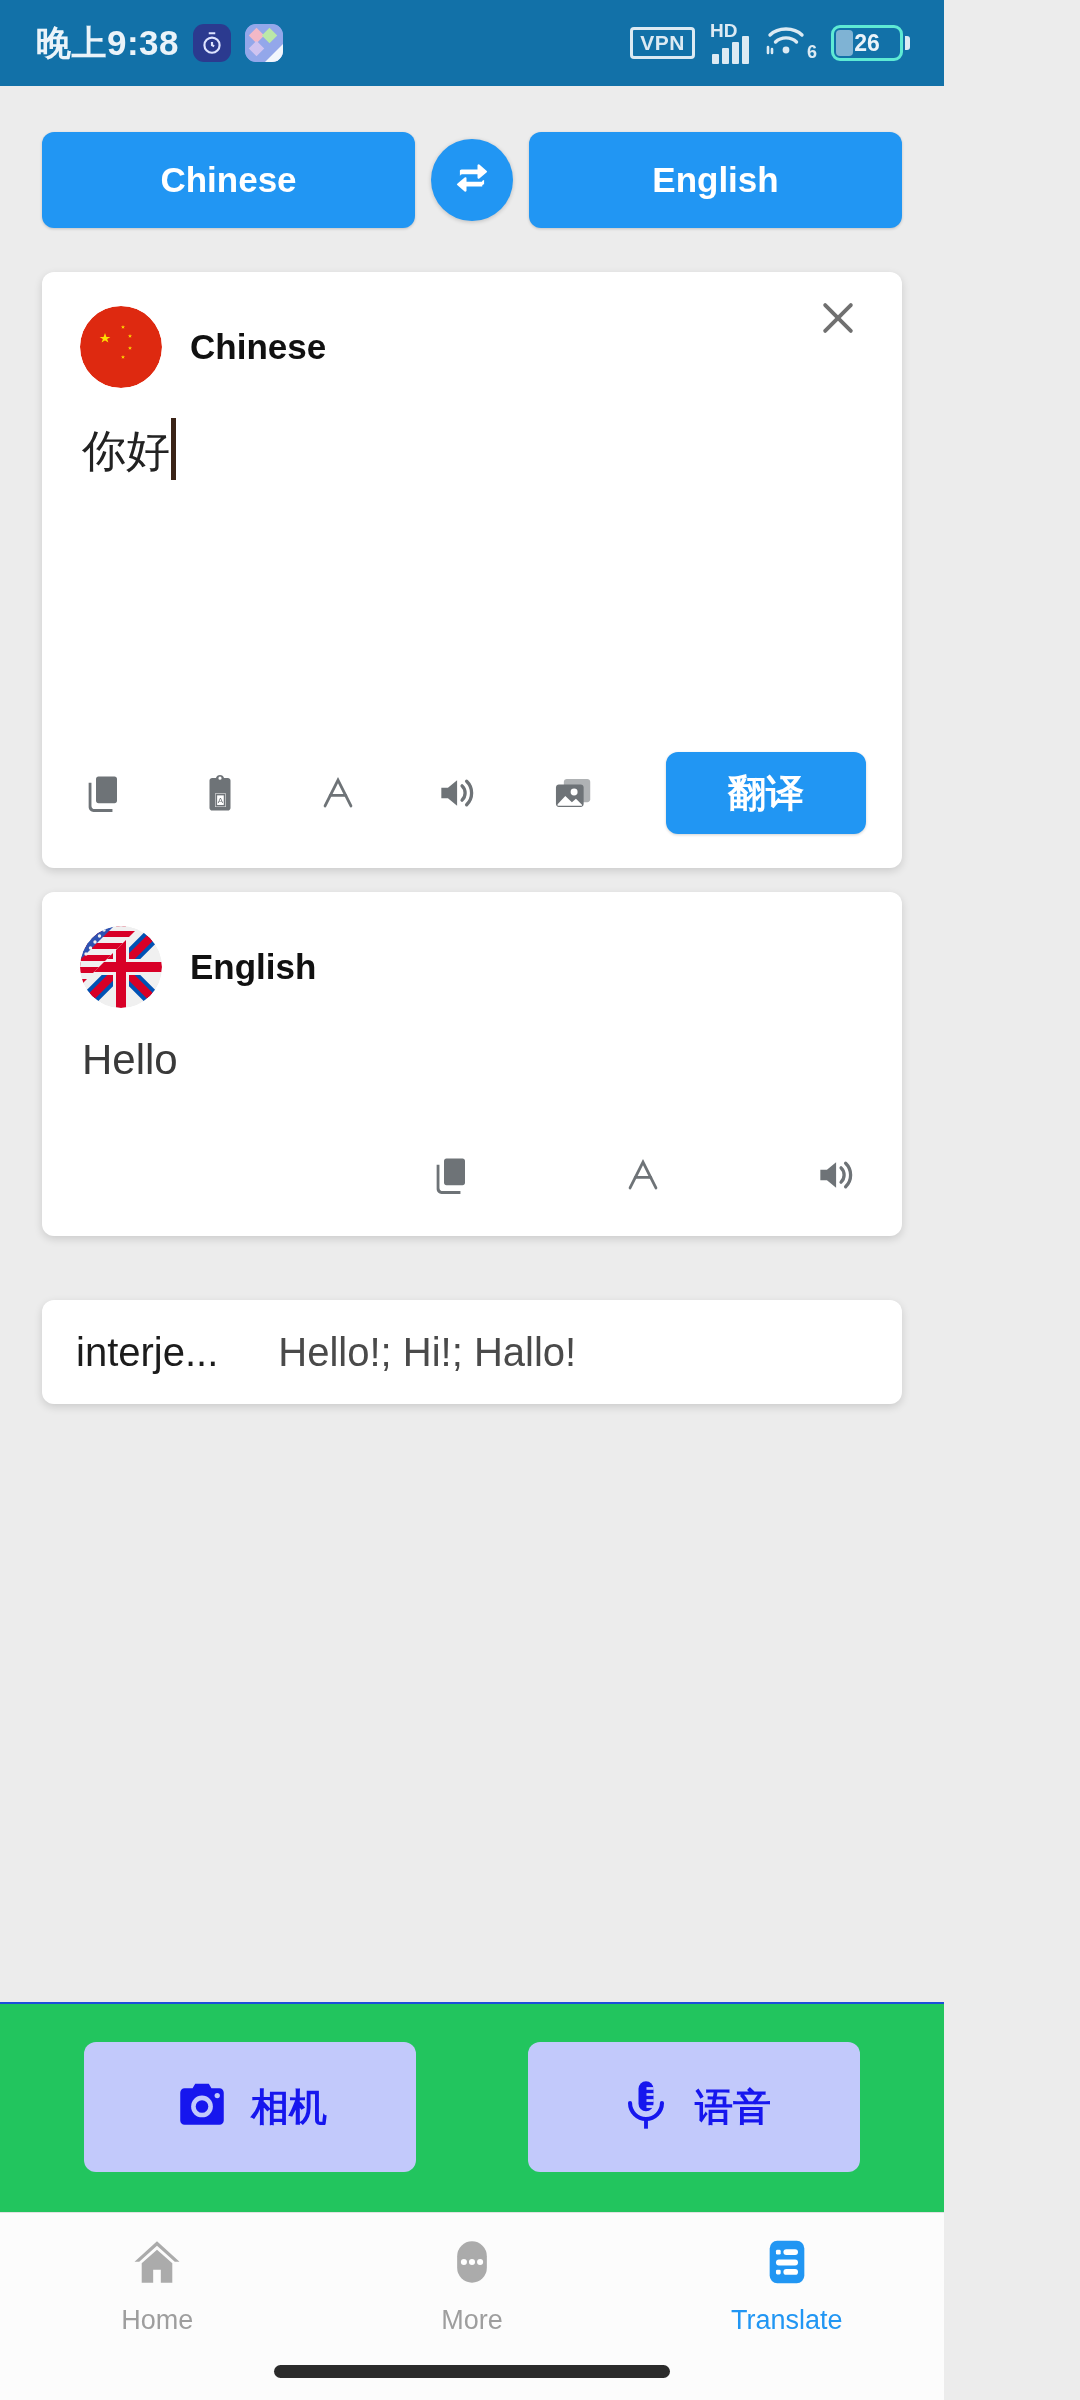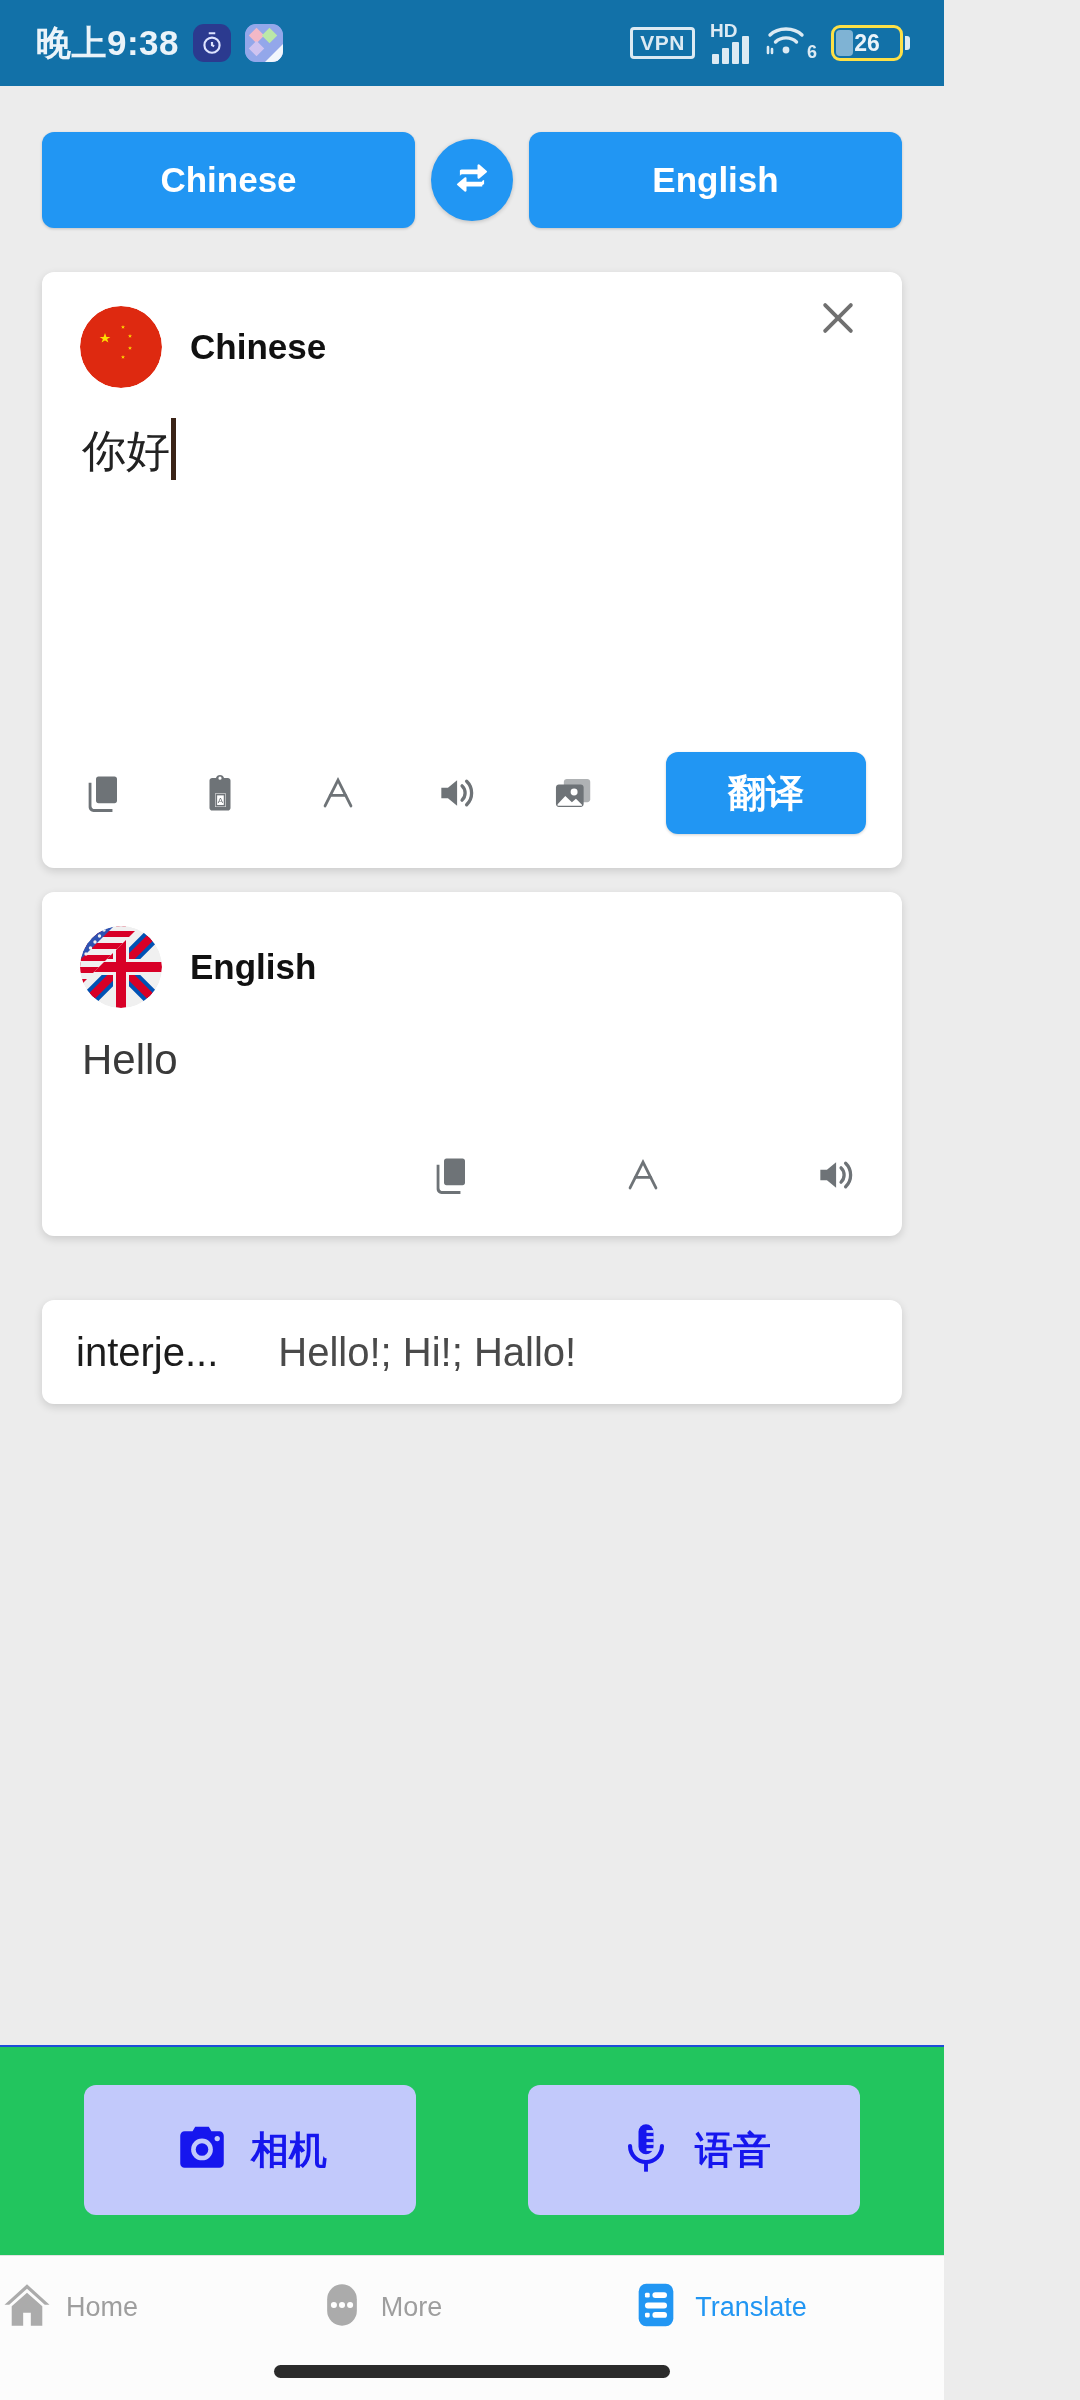--- a/index.html
+++ b/index.html
@@ -30,21 +30,21 @@
   .sig-wrap { position:relative; display:flex; align-items:flex-end; gap:3px; height:42px; }
   .hd-label { position:absolute; top:-2px; left:-2px; font-size:19px; font-weight:700; color:#DCEAF3; }
   .sig-bars { display:flex; align-items:flex-end; gap:3px; margin-top:16px; }
   .sig-bars i { width:7px; background:#DCEAF3; border-radius:1px; display:block; }
   .wifi-wrap { position:relative; width:48px; height:40px; }
   .wifi-num { position:absolute; right:-3px; bottom:0px; font-size:18px; font-weight:700; color:#DCEAF3; }
   .batt {
     display:flex; align-items:center;
   }
   .batt-body {
-    width:72px; height:36px; border:3px solid #fde047; border-radius:9px;
+    width:72px; height:36px; border:3px solid #5eead4; border-radius:9px;
     display:flex; align-items:center; position:relative; overflow:hidden;
   }
   .batt-fill { position:absolute; left:2px; top:2px; bottom:2px; width:26%; background:#7FB3D4; border-radius:4px; }
   .batt-num { position:relative; width:100%; text-align:center; font-size:23px; font-weight:700; color:#EAF3F9; }
   .batt-cap { width:5px; height:14px; background:#DCEAF3; border-radius:0 3px 3px 0; margin-left:2px; }
 
   
   .appbar {
     height:172px; flex:0 0 172px; background:#2196F3;
     display:flex; align-items:center; justify-content:center; position:relative;
@@ -143,21 +143,21 @@
     flex:1 1 0; height:130px; background:#C2C9FB; border-radius:12px;
     display:flex; align-items:center; justify-content:center; gap:20px;
   }
   .action-label { font-size:38px; font-weight:700; color:#1616EE; font-family:"DejaVu Sans", sans-serif; }
 
   
   .navbar {
     flex:0 0 auto; background:#FCFCFC; border-top:1px solid #E2E2E2;
     display:flex; padding:22px 0 6px;
   }
-  .nav-item { flex:1 1 0; display:flex; flex-direction:row; align-items:center; gap:12px; }
+  .nav-item { flex:1 1 0; display:flex; flex-direction:column; align-items:center; gap:12px; }
   .nav-label { font-size:27px; color:#9E9E9E; }
   .nav-item.active .nav-label { color:#2196F3; }
   .gesture-bar-wrap { flex:0 0 auto; height:58px; display:flex; align-items:center; justify-content:center; background:#FCFCFC; }
   .gesture-bar { width:396px; height:13px; border-radius:8px; background:#2B2B2B; }
 </style>
 </head>
 <body>
 
 <div id="app">
 

